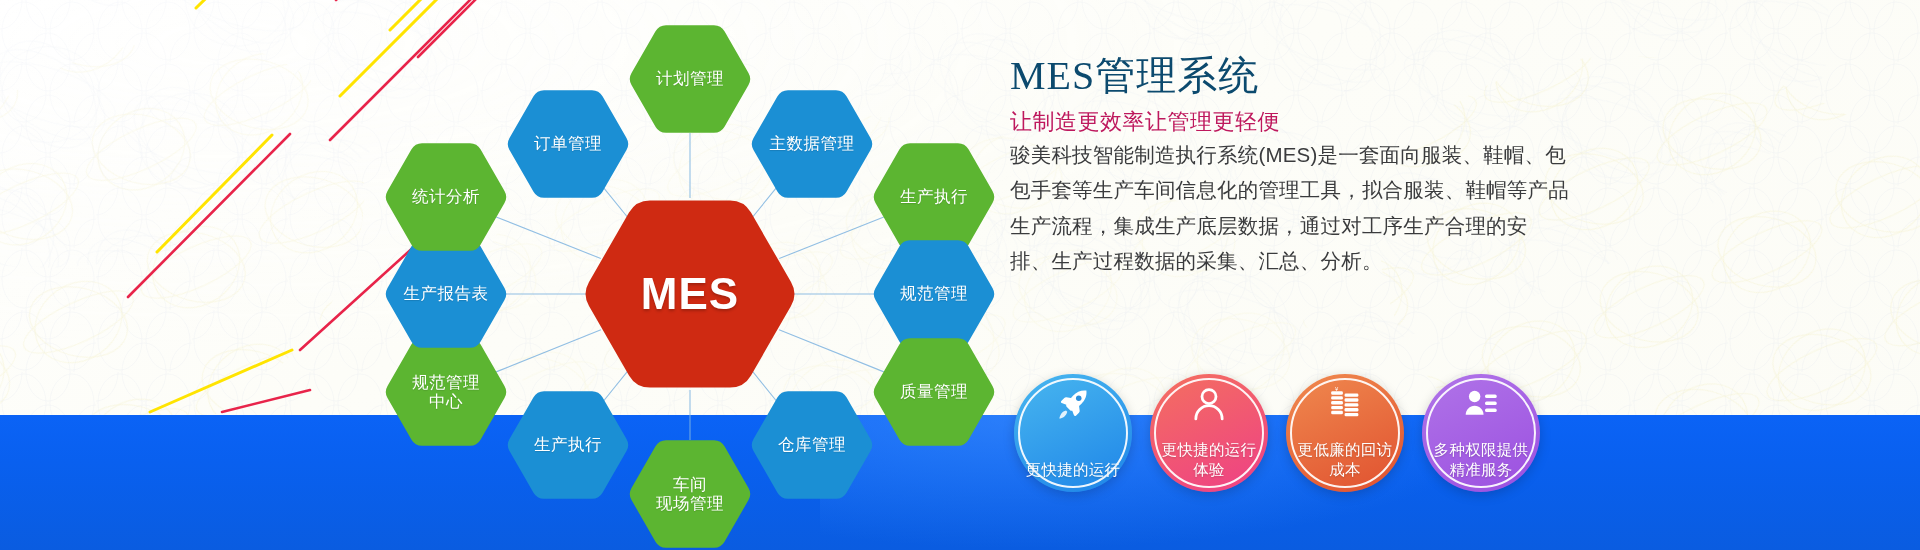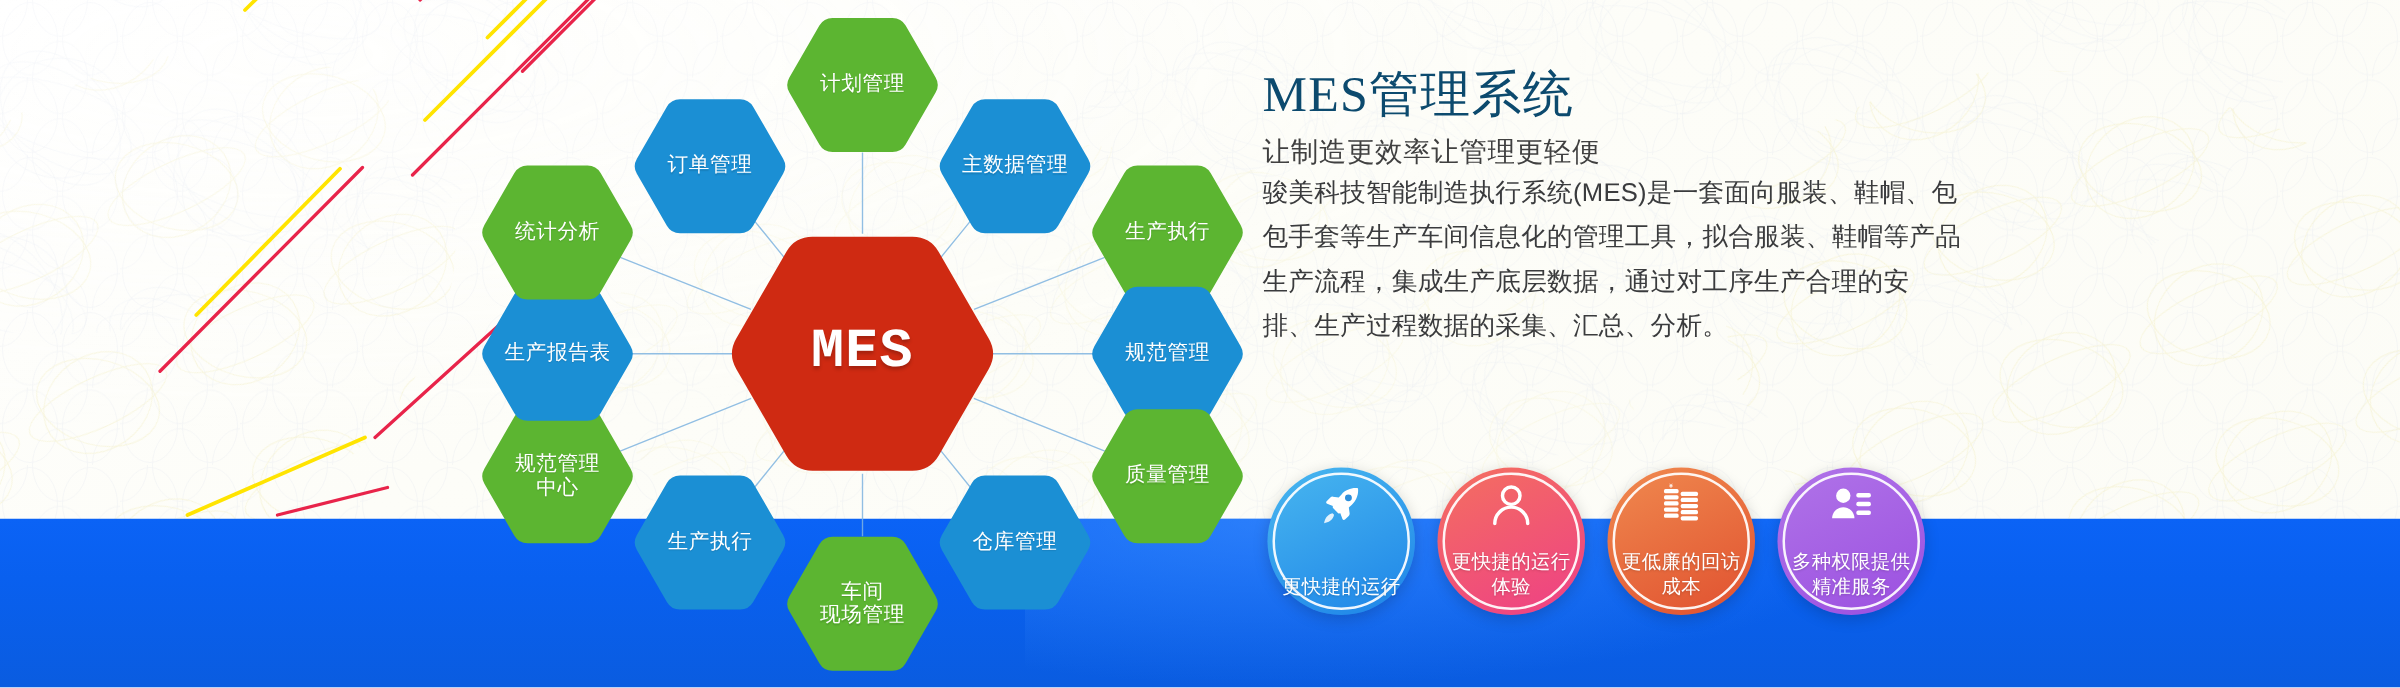--- a/index.html
+++ b/index.html
@@ -14,41 +14,41 @@
   
   .bg-base { position:absolute; inset:0;
     background: linear-gradient(160deg,#ffffff 0%,#fdfdf8 40%,#fcfcf6 100%); }
   .bg-guilloche { position:absolute; inset:0; opacity:.55; }
   .bg-blue-band { position:absolute; left:0; right:0; top:415px; height:135px;
     background: linear-gradient(180deg,#0b63f6 0%,#0960ef 35%,#0a5ce0 100%); }
   .bg-blue-glow { position:absolute; left:820px; top:415px; width:700px; height:135px;
     background: radial-gradient(ellipse at 30% 0%, rgba(70,150,255,.55), rgba(10,95,235,0) 70%); }
 
   
-  #hexwrap { position:absolute; left:360px; top:0px; width:760px; height:458px;font-family:Liberation Mono, monospace; }
+  #hexwrap { position:absolute; left:360px; top:11px; width:760px; height:458px; }
   #hexsvg  { position:absolute; left:0; top:0; }
   .hexlbl {
     position:absolute; color:#fff; text-align:center;
     line-height:1.18; font-weight:400; letter-spacing:.5px;
     text-shadow:0 1px 1px rgba(0,0,0,.13);
     display:flex; align-items:center; justify-content:center;
     pointer-events:none; white-space:pre-line;
   }
   .hexlbl.small { font-size:16.5px; }
   .hexlbl.center { font-size:44px; font-weight:bold; letter-spacing:1px;
     text-shadow:0 2px 3px rgba(0,0,0,.22); }
 
   
   #rightcol { position:absolute; left:1010px; top:55px; width:890px; }
   #title {
     font-family:"Liberation Serif","DejaVu Serif",serif;
     font-weight:normal; font-size:40px; color:#0c4a6e; letter-spacing:1px;
     line-height:1.05;
   }
-  #subtitle { margin-top:10px; font-size:22px; color:#404040; letter-spacing:.5px; }
+  #subtitle { margin-top:10px; font-size:22px; color:#be185d; letter-spacing:.5px; }
   #para { font-size:20.5px; color:#3a3b3d; line-height:1.72;
           width:560px; letter-spacing:.2px; }
 
   
   #badges { position:absolute; left:1014px; top:374px; display:flex; gap:18px; }
   .badge { position:relative; width:118px; height:118px; border-radius:50%;
     display:flex; flex-direction:column; align-items:center; justify-content:flex-end;
     padding-bottom:12px; }
   .badge .ring { position:absolute; inset:4px; border-radius:50%;
     border:2px solid rgba(255,255,255,.92); }

